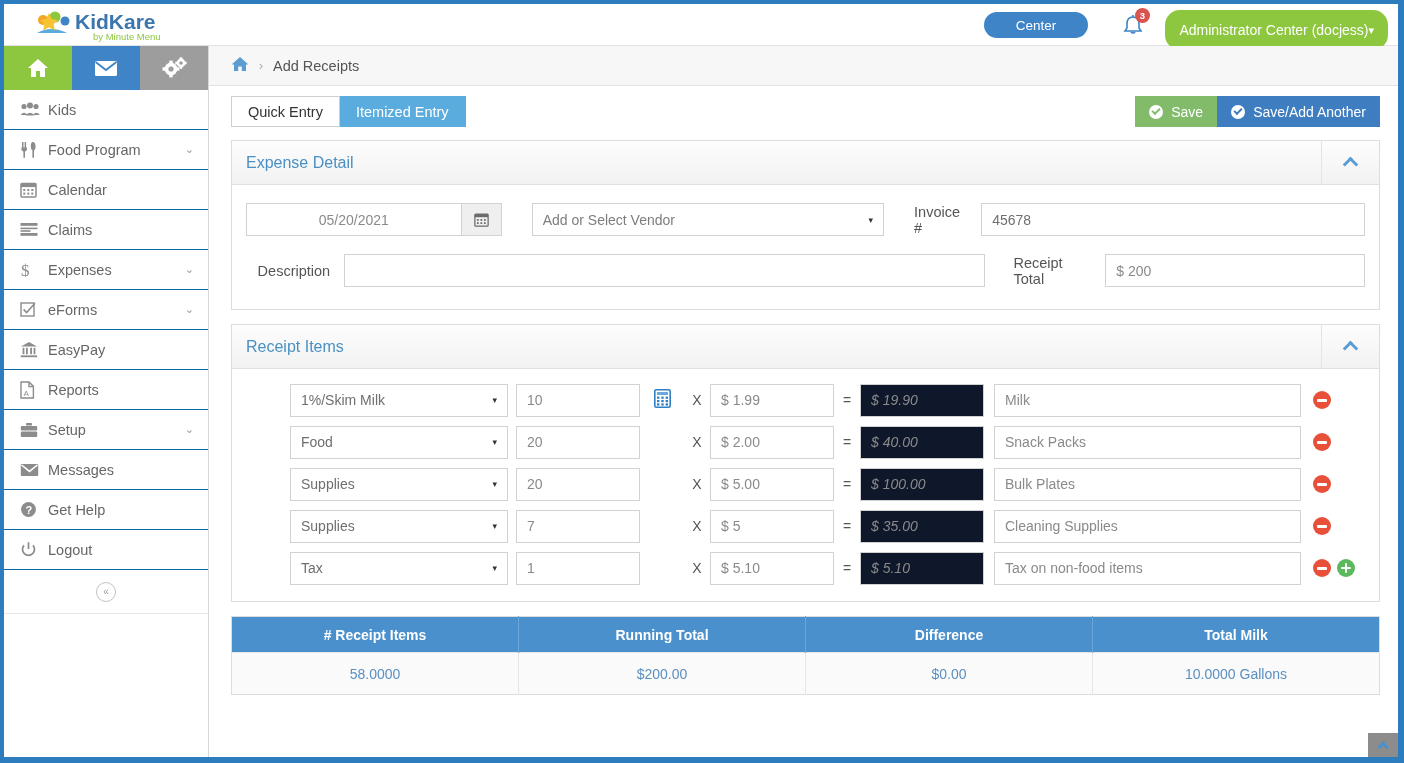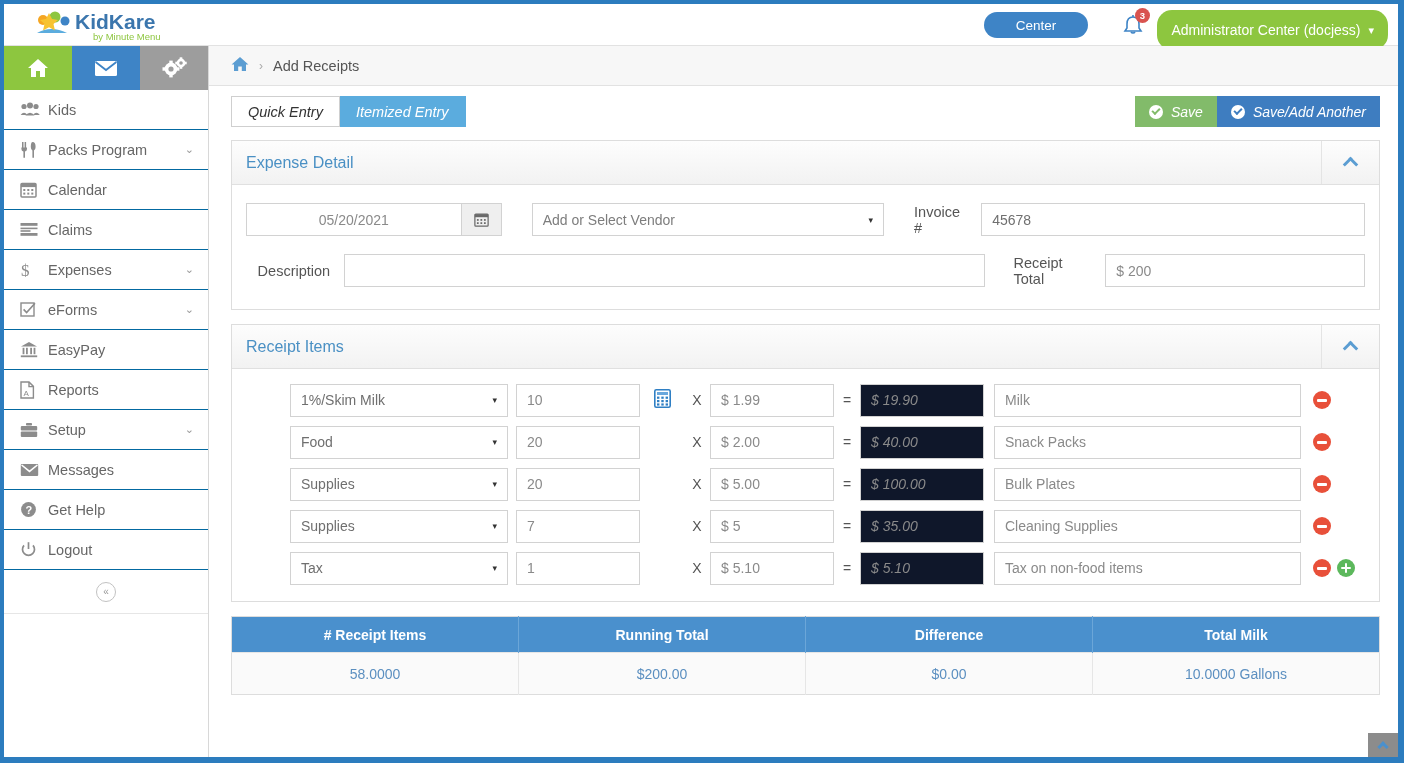--- a/index.html
+++ b/index.html
@@ -53,21 +53,21 @@
     min-width: 15px; height: 15px; padding: 0 3px;
     background: #d9534f; color: #fff;
     border-radius: 8px; font-size: 9.5px; line-height: 15px;
     text-align: center; font-weight: bold;
   }
   .user-pill {
     position: absolute; right: 10px; top: 6px;
     height: 40px; padding: 0 14px;
     background: #8dc63f; border-radius: 15px;
     color: #fff; font-size: 14px;
-    display: flex; align-items: center; gap: 8px;
+    display: flex; align-items: center; 
     cursor: pointer; white-space: nowrap;
   }
   .user-pill .caret { font-size: 11px; }
 
   
   .sidebar {
     position: absolute; top: 42px; left: 0; bottom: 0; width: 205px;
     background: #ffffff;
     border-right: 1px solid #d8d8d8;
   }
@@ -121,21 +121,20 @@
     border-bottom: 1px solid #e2e2e2;
     display: flex; align-items: center;
     padding-left: 22px; gap: 10px;
     font-size: 14.5px; color: #555555;
   }
   .bc-sep { color: #aaaaaa; font-size: 12px; }
 
   .toolbar {
     position: relative; height: 54px;
     padding: 10px 18px 0 22px;
-    font-style: italic;
   }
   .tabs { display: inline-flex; }
   .tab {
     height: 31px; padding: 0 16px;
     display: flex; align-items: center;
     border: 1px solid #cfcfcf;
     font-size: 14.5px; color: #333;
     background: #ffffff; cursor: pointer;
   }
   .tab + .tab { border-left: none; }
@@ -419,21 +418,21 @@
         <span class="nav-ico">
           <svg width="18" height="18" viewBox="0 0 18 18">
                 <g fill="#8c8c8c">
             <rect x="2" y="1" width="1.5" height="6"></rect>
                   <rect x="4.6" y="1" width="1.5" height="6"></rect>
             <path d="M1.4 6.6 h5.6 v1.4 a2.8 2.8 0 0 1 -2 2.6 l0 6.2 h-1.6 l0 -6.2 a2.8 2.8 0 0 1 -2 -2.6 z"></path>
             <path d="M12.6 1 q3 0 3 5 q0 2.6 -1.6 3.4 l0 7.4 h-1.6 l0 -7.4 q-1.6 -0.8 -1.6 -3.4 q0 -5 1.8 -5 z"></path>
           </g>
               </svg>
         </span>
-        <span class="nav-label">Packs Program</span>
+        <span class="nav-label">Food Program</span>
         <span class="nav-chev">⌄</span>
       </li>
 
       <li class="nav-item">
         <span class="nav-ico">
           <svg width="17" height="17" viewBox="0 0 17 17">
             <rect x="1" y="2.5" width="15" height="13.5" rx="1" fill="none" stroke="#8c8c8c" stroke-width="1.5"></rect>
             <rect x="1" y="2.5" width="15" height="3.6" fill="#8c8c8c"></rect>
             <g fill="#8c8c8c">
                   <rect x="3.3" y="8" width="2" height="2"></rect>

